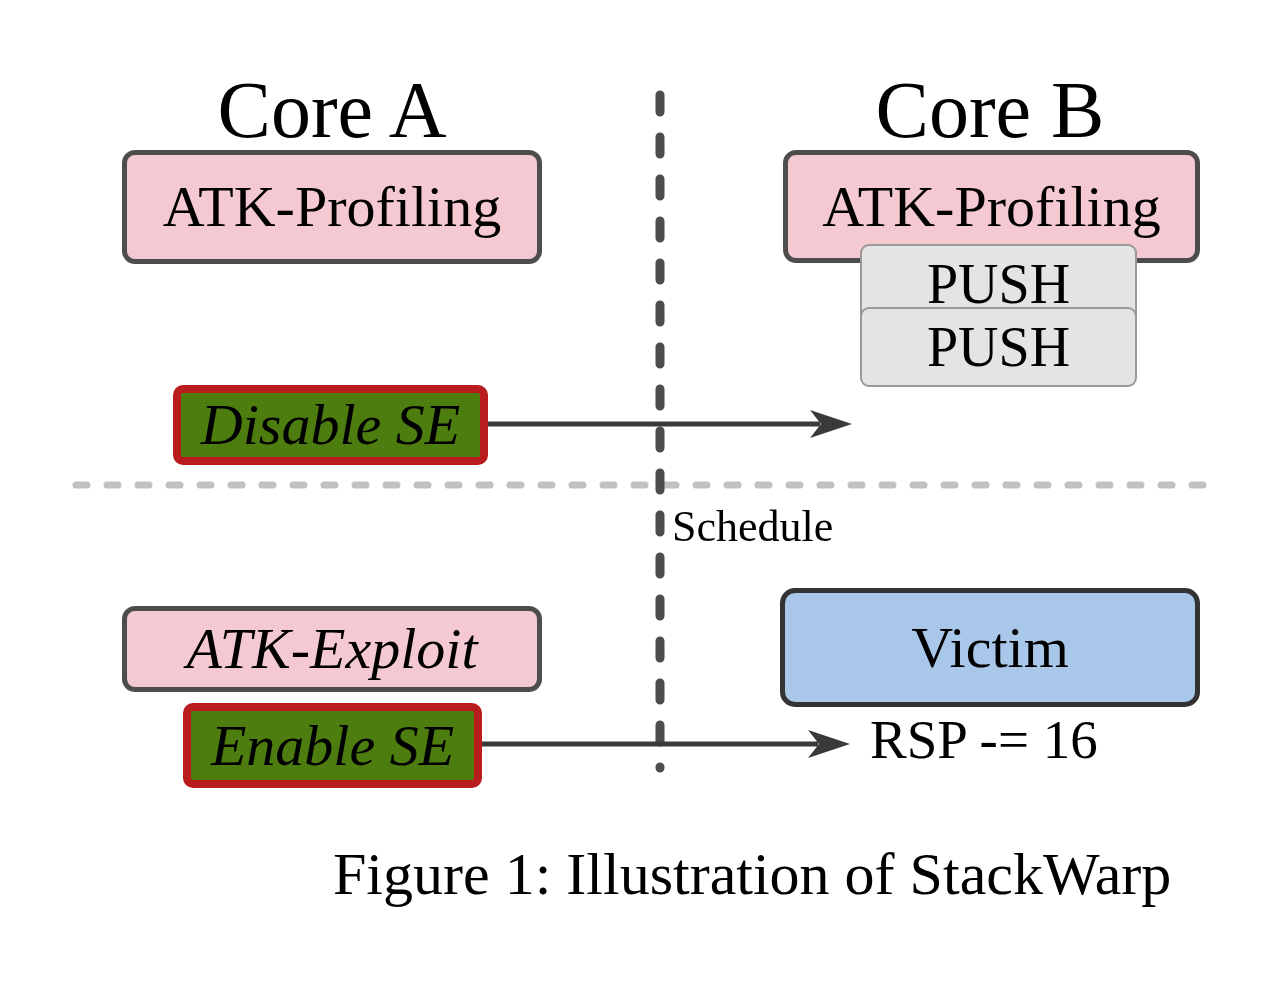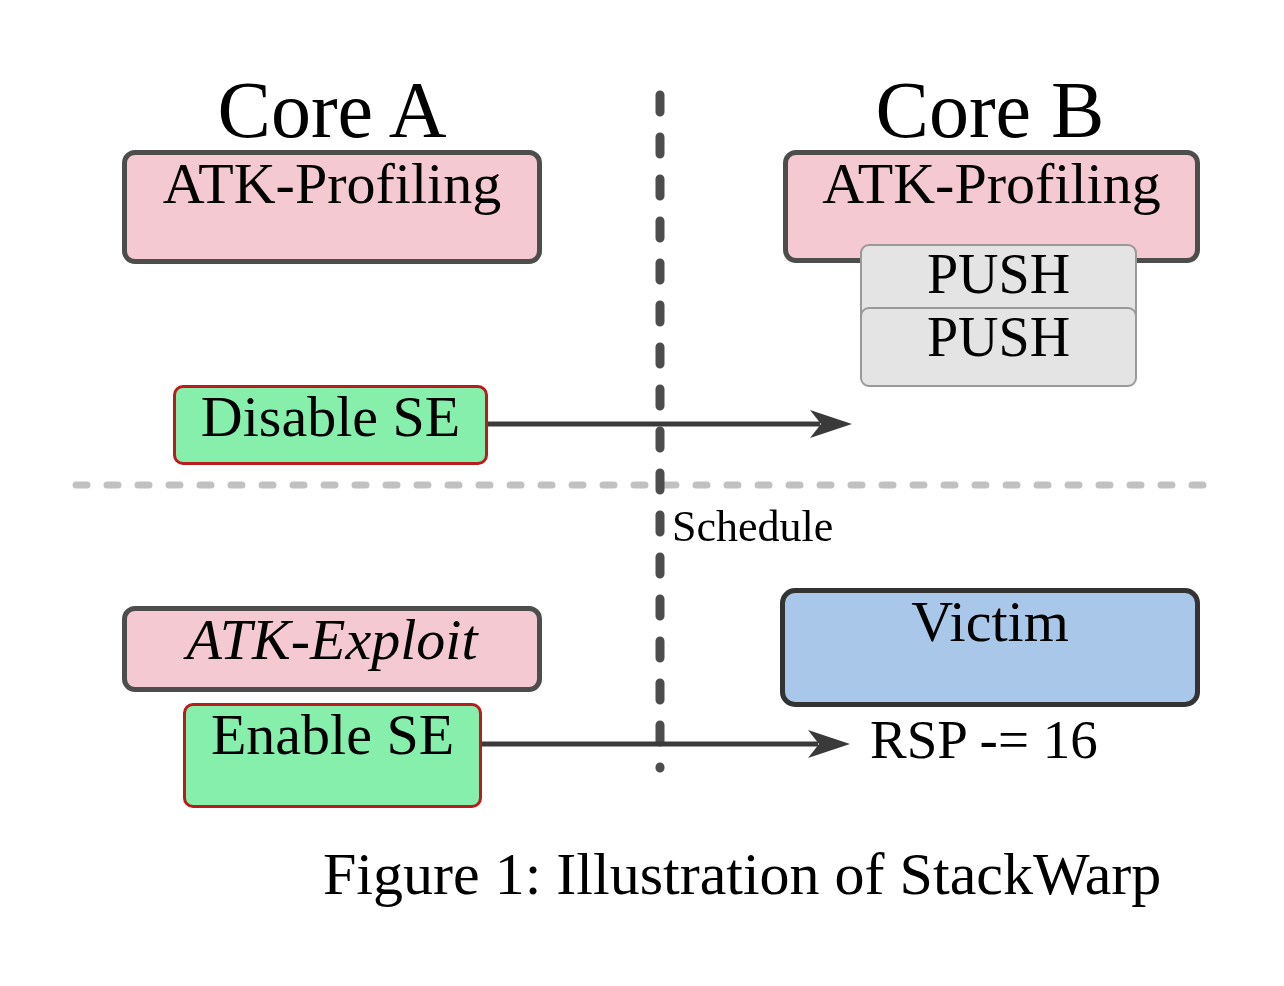--- a/index.html
+++ b/index.html
@@ -20,59 +20,61 @@
     width: 420px;
     text-align: center;
     font-size: 80px;
     line-height: 1;
     white-space: nowrap;
   }
 
   .node {
     z-index: 1;
     display: flex;
+    align-items: center;
     justify-content: center;
     box-sizing: border-box;
     white-space: nowrap;
   }
   .node .lbl { line-height: 1; }
 
   .attacker {
     background: #f5c9d2;
     border: 5px solid #4d4d4d;
     border-radius: 13px;
     font-size: 58px;
   }
   .victim {
     background: #a9c7e8;
     border: 5px solid #333333;
     border-radius: 15px;
     font-size: 58px;
   }
   .action {
-    background: #86efac;
-    border: 3px solid #b91c1c;
+    background: #4d7c0f;
+    border: 8px solid #b91c1c;
     border-radius: 10px;
     font-size: 58px;
+    font-style: italic;
   }
   .push {
     background: #e4e4e4;
     border: 2px solid #999999;
     border-radius: 9px;
     font-size: 56px;
   }
 
   .free-label {
     z-index: 2;
     line-height: 1;
     white-space: nowrap;
   }
   .rsp-label { font-size: 55px; }
   .schedule-label { font-size: 44px; }
-  .caption { font-size: 60px; }
+  .caption { font-size: 60px; margin-left: 10px; }
 </style>
 </head>
 <body>
 
 <div id="canvas">
 
   <svg id="overlay" width="1284" height="986" viewBox="0 0 1284 986">
 
     <line x1="76" y1="485" x2="1212" y2="485" stroke="#c1c1c1" stroke-width="7" stroke-linecap="round" stroke-dasharray="11 20"></line>
 
@@ -111,21 +113,21 @@
     <span class="lbl">PUSH</span>
   </div>
 
 
   <div class="abs free-label schedule-label" style="left:672px; top:505px;">Schedule</div>
 
   <div class="abs node attacker" style="left:122px; top:606px; width:420px; height:86px;font-style:italic;">
     <span class="lbl">ATK-Exploit</span>
   </div>
 
-  <div class="abs node action" style="left:183px; top:703px; width:299px; height:105px;">
+  <div class="abs node action" style="left:183px; top:703px; width:299px; height:85px;">
     <span class="lbl">Enable SE</span>
   </div>
 
   <div class="abs node victim" style="left:780px; top:588px; width:420px; height:119px;">
     <span class="lbl">Victim</span>
   </div>
 
   <div class="abs free-label rsp-label" style="left:870px; top:712px;">RSP -= 16</div>
 
   <div class="abs free-label caption" style="left:323px; top:844px;">Figure 1: Illustration of StackWarp</div>

